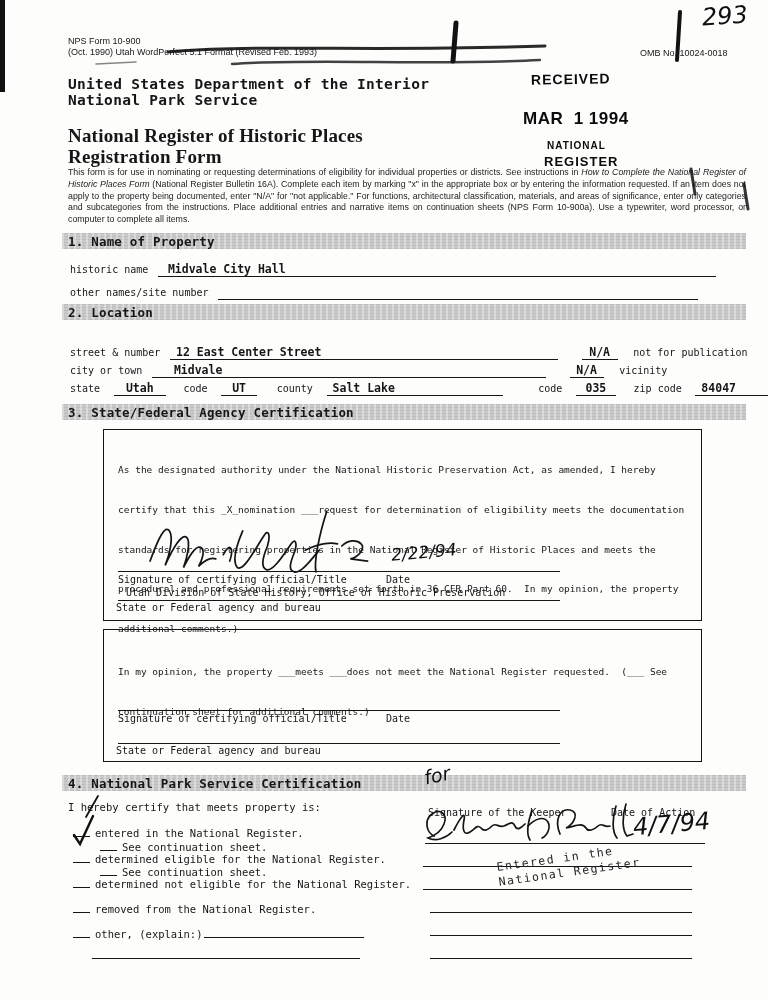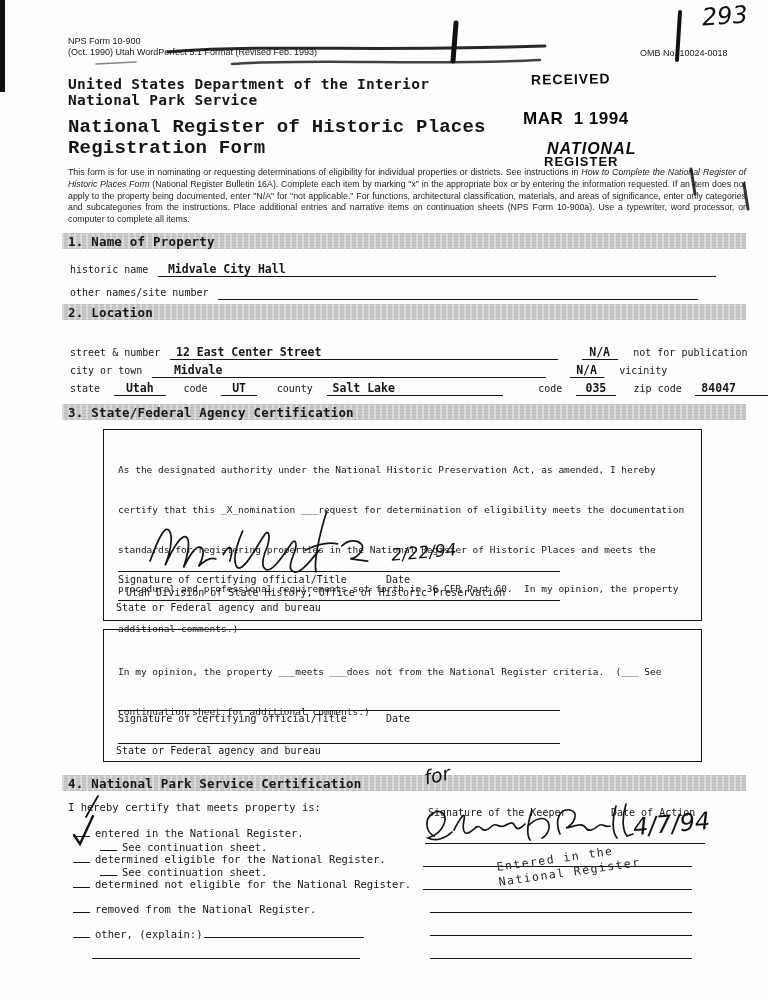--- a/index.html
+++ b/index.html
@@ -4,21 +4,21 @@
 <style>
   html,body{margin:0;padding:0;background:#ffffff;}
   #page{position:relative;width:768px;height:1000px;background:#fdfdfc;overflow:hidden;
         font-family:"DejaVu Sans Mono",monospace;color:#161616;}
   .abs{position:absolute;}
   .sans{font-family:"Liberation Sans",sans-serif;}
   .tiny{font-size:9px;line-height:11px;}
   .pre{white-space:pre;}
 
   .deptline{font-size:14.5px;font-weight:bold;letter-spacing:0.3px;}
-  .bigtitle{font-family:Liberation Mono, monospace;font-size:19px;font-weight:bold;line-height:21px;letter-spacing:0.2px;}
+  .bigtitle{font-family:Liberation Serif, serif;font-size:19px;font-weight:bold;line-height:21px;letter-spacing:0.2px;margin-top:8px;}
 
   .instr{font-family:"Liberation Sans",sans-serif;font-size:8.8px;line-height:11.8px;text-align:justify;color:#1c1c1c;}
 
   .secbar{left:62px;width:684px;height:16px;background:#c9c9c9;
           background-image:repeating-linear-gradient(90deg,rgba(255,255,255,.35) 0 2px,rgba(0,0,0,0) 2px 6px),
                            repeating-linear-gradient(0deg,rgba(0,0,0,.06) 0 1px,rgba(255,255,255,0) 1px 3px);
           font-size:12.5px;font-weight:bold;padding:1px 0 0 6px;box-sizing:border-box;letter-spacing:0.2px;}
 
   .lbl{font-size:10px;}
   .val{font-size:11.5px;font-weight:bold;}
@@ -49,21 +49,21 @@
   <div class="abs sans tiny" style="left:68px;top:36px;">NPS Form 10-900</div>
   <div class="abs sans tiny" style="left:68px;top:47px;">(Oct. 1990) Utah WordPerfect 5.1 Format (Revised Feb. 1993)</div>
   <div class="abs sans tiny" style="left:640px;top:48px;">OMB No. 10024-0018</div>
   <div class="abs hand" style="left:702px;top:2px;font-size:24px;transform:rotate(-4deg);">293</div>
 
   <div class="abs deptline" style="left:68px;top:76px;">United States Department of the Interior</div>
   <div class="abs deptline" style="left:68px;top:92px;">National Park Service</div>
 
   <div class="abs stamp" style="left:531px;top:71px;font-size:14px;letter-spacing:1px;transform:rotate(-1deg);">RECEIVED</div>
   <div class="abs stamp pre" style="left:523px;top:109px;font-size:17px;letter-spacing:0.5px;">MAR  1 1994</div>
-  <div class="abs stamp" style="left:547px;top:140px;font-size:16px;letter-spacing:1px;font-style:italic;">NATIONAL</div>
+  <div class="abs stamp" style="left:547px;top:140px;font-size:10px;letter-spacing:1px;">NATIONAL</div>
   <div class="abs stamp" style="left:544px;top:154px;font-size:13px;letter-spacing:1px;">REGISTER</div>
 
   <div class="abs bigtitle" style="left:68px;top:117px;">National Register of Historic Places</div>
   <div class="abs bigtitle" style="left:68px;top:138px;">Registration Form</div>
 
   <div class="abs instr" style="left:68px;top:167px;width:678px;"><span>This form is for use in nominating or requesting determinations of eligibility for individual properties or districts.  See instructions in </span><span style="font-style:italic;">How to Complete the National Register of Historic Places Form</span><span> (National Register Bulletin 16A).  Complete each item by marking "x" in the appropriate box or by entering the information requested.  If an item does not apply to the property being documented, enter "N/A" for "not applicable."  For functions, architectural classification, materials, and areas of significance, enter only categories and subcategories from the instructions.  Place additional entries and narrative items on continuation sheets (NPS Form 10-900a).  Use a typewriter, word processor, or computer to complete all items.</span></div>
 
   <div class="abs secbar" style="top:233px;"><span>1. Name of Property</span></div>
 
   <div class="row" style="left:70px;top:258px;">
@@ -130,21 +130,21 @@
     <div class="abs slabel" style="left:14px;top:144px;">Signature of certifying official/Title</div>
     <div class="abs slabel" style="left:282px;top:144px;">Date</div>
 
     <div class="abs" style="left:22px;top:157px;font-size:10px;">Utah Division of State History, Office of Historic Preservation</div>
     <div class="hline" style="left:14px;top:170px;width:442px;"></div>
     <div class="abs slabel" style="left:12px;top:172px;">State or Federal agency and bureau</div>
   </div>
 
   <div class="certbox" style="left:103px;top:629px;width:597px;height:131px;">
     <div class="abs certtext" style="left:14px;top:9px;">
-      <div>In my opinion, the property ___meets ___does not from the National Register criteria.  (___ See</div>
+      <div>In my opinion, the property ___meets ___does not meet the National Register requested.  (___ See</div>
       <div>continuation sheet for additional comments.)</div>
     </div>
     <div class="hline" style="left:14px;top:80px;width:442px;"></div>
     <div class="abs slabel" style="left:14px;top:83px;">Signature of certifying official/Title</div>
     <div class="abs slabel" style="left:282px;top:83px;">Date</div>
     <div class="hline" style="left:14px;top:113px;width:442px;"></div>
     <div class="abs slabel" style="left:12px;top:115px;">State or Federal agency and bureau</div>
   </div>
 
   <div class="abs secbar" style="top:775px;"><span>4. National Park Service Certification</span></div>

